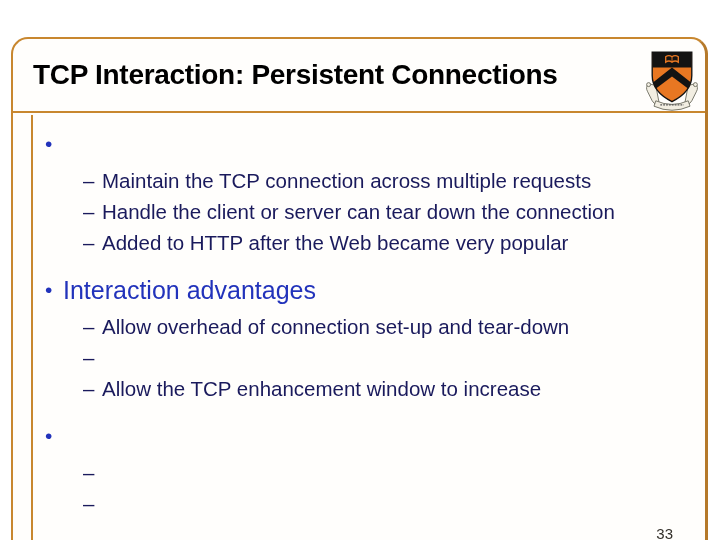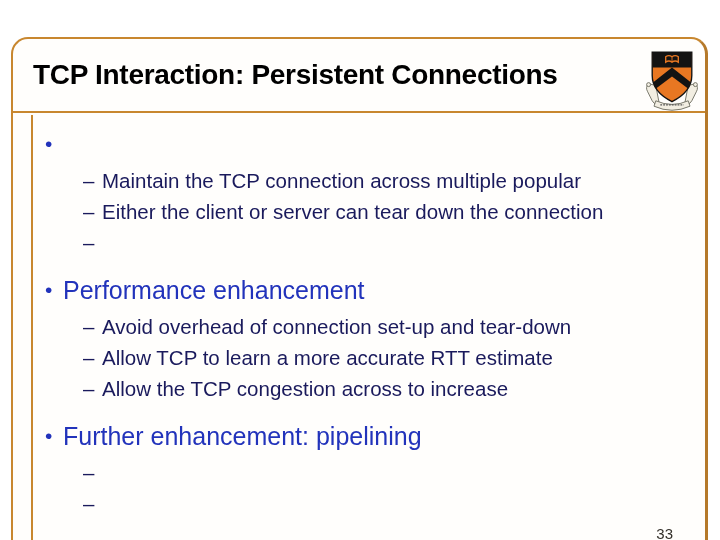--- a/index.html
+++ b/index.html
@@ -114,52 +114,51 @@
   </svg>
 
   <div class="body-box">
     <div id="bullet-list">
         <div class="group">
           <div class="l1">
             <span class="marker">•</span>
           </div>
           <div class="l2">
             <span class="marker">–</span>
-            <span class="text">Maintain the TCP connection across multiple popular</span>
+            <span class="text">Maintain the TCP connection across multiple requests</span>
           </div>
           <div class="l2">
             <span class="marker">–</span>
-            <span class="text">Either the client or server can tear down the connection</span>
+            <span class="text">Handle the client or server can tear down the connection</span>
           </div>
           <div class="l2">
             <span class="marker">–</span>
+            <span class="text">Added to HTTP after the Web became very popular</span>
           </div>
         </div>
         <div class="group">
           <div class="l1">
             <span class="marker">•</span>
-            <span class="text">Performance enhancement</span>
+            <span class="text">Interaction advantages</span>
           </div>
           <div class="l2">
             <span class="marker">–</span>
-            <span class="text">Avoid overhead of connection set-up and tear-down</span>
+            <span class="text">Allow overhead of connection set-up and tear-down</span>
           </div>
           <div class="l2">
             <span class="marker">–</span>
-            <span class="text">Allow TCP to learn a more accurate RTT estimate</span>
           </div>
           <div class="l2">
             <span class="marker">–</span>
-            <span class="text">Allow the TCP congestion across to increase</span>
+            <span class="text">Allow the TCP enhancement window to increase</span>
           </div>
         </div>
         <div class="group">
           <div class="l1">
             <span class="marker">•</span>
-            <span class="text">Further enhancement: pipelining</span>
           </div>
           <div class="l2">
             <span class="marker">–</span>
           </div>
           <div class="l2">
             <span class="marker">–</span>
           </div>
         </div>
       </div>
     <div class="page-number">33</div>

